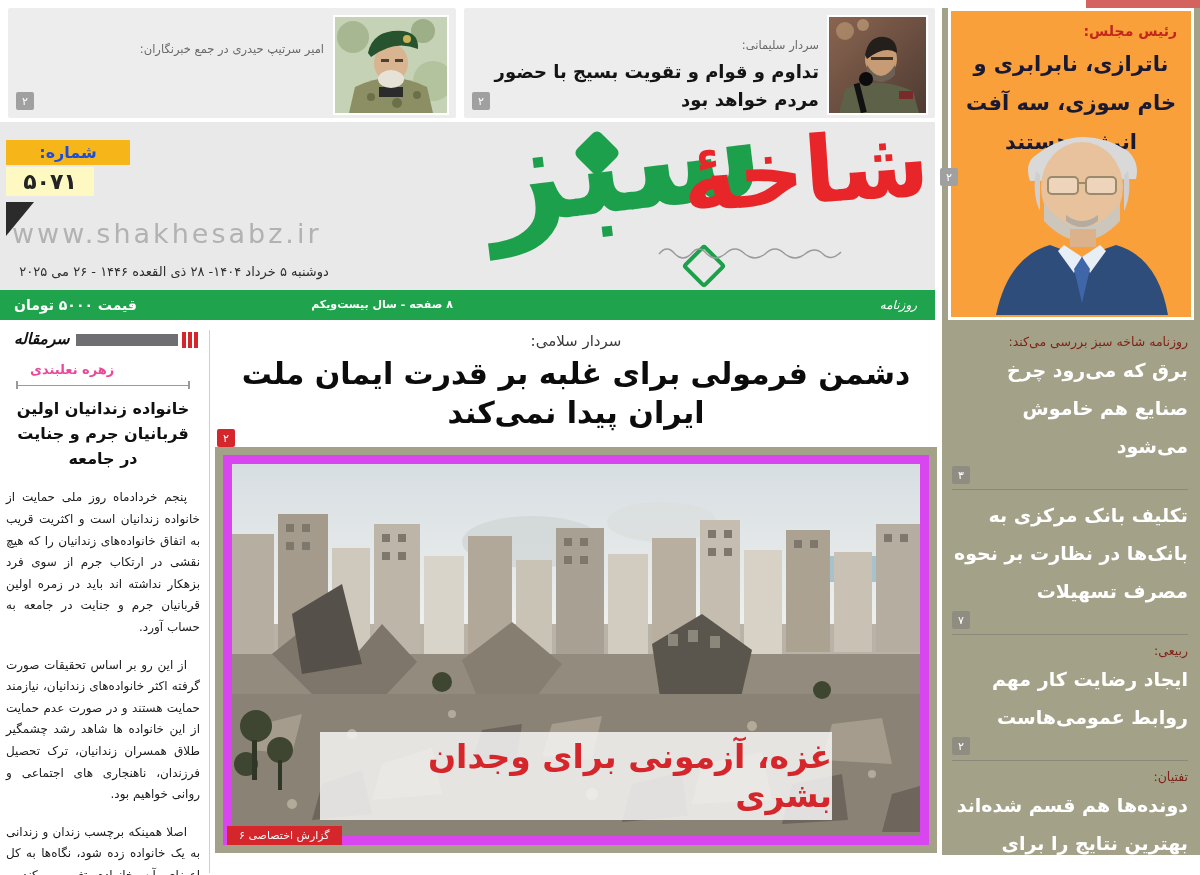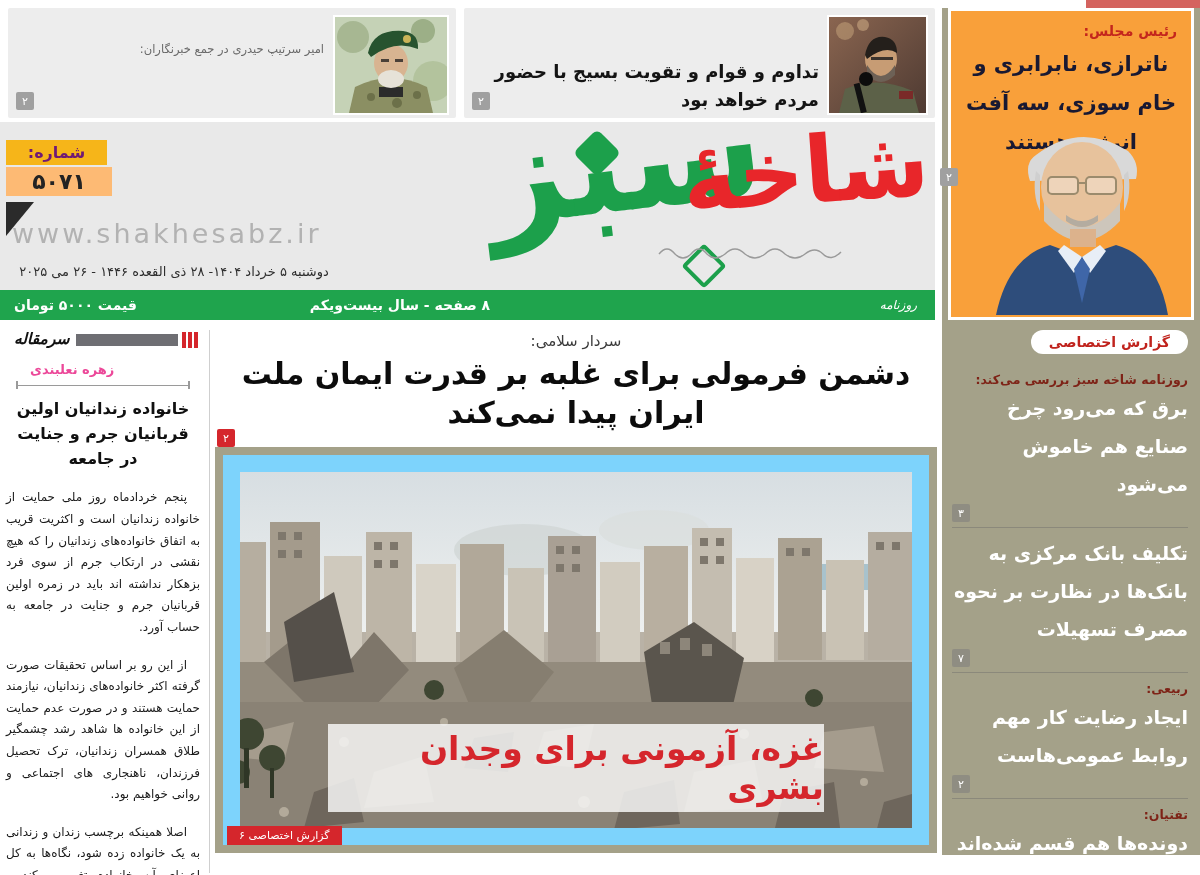--- a/index.html
+++ b/index.html
@@ -29,59 +29,59 @@
   .orange-headline{margin-top:6px;padding:0 10px;text-align:center;font-size:21px;font-weight:800;
           color:#191932;line-height:1.85;}
   .orange-badge{position:absolute;left:-2px;top:160px;z-index:6;}
   .ghalibaf{position:absolute;bottom:-2px;right:8px;}
 
   .sb{position:absolute;left:0;top:318px;width:258px;padding:0 12px 0 10px;box-sizing:border-box;}
   .pill-wrap{text-align:right;margin:4px 0 10px;}
   .pill{display:inline-block;background:#fff;color:#c0231d;font-weight:bold;font-size:14px;
         padding:4px 18px;border-radius:13px;}
   .sb-item{position:relative;border-bottom:1px solid #8b897b;padding:6px 0 24px;}
-  .sb-kicker{color:#7e2317;font-size:12.5px;font-weight:bold;margin:2px 0;text-align:right;}
+  .sb-kicker{color:#7e2317;font-size:12.5px;font-weight:normal;margin:2px 0;text-align:right;}
   .sb-kicker:empty{display:none;}
   .sb-headline{color:#ffffff;font-size:19px;font-weight:800;line-height:2.0;text-align:right;}
   .sb-badge{position:absolute;left:0;bottom:5px;width:18px;height:18px;background:#8f8d82;
         color:#fff;font-size:11px;display:flex;align-items:center;justify-content:center;border-radius:2px;}
 
   
   .masthead{position:absolute;left:0;top:122px;width:935px;height:168px;background:#e9e9e9;}
-  .issue-label{position:absolute;left:6px;top:18px;width:101px;background:#f6b519;color:#701a75;
+  .issue-label{position:absolute;left:6px;top:18px;width:124px;background:#f6b519;color:#1d4ed8;
         font-weight:bold;font-size:16px;text-align:center;padding:3px 0;box-sizing:border-box;}
-  .issue-num{position:absolute;left:6px;top:45px;width:106px;background:#fdba74;color:#232323;
+  .issue-num{position:absolute;left:6px;top:45px;width:88px;background:#fef9c3;color:#232323;
         font-weight:bold;font-size:22px;letter-spacing:3px;text-align:center;padding:2px 0;box-sizing:border-box;direction:ltr;}
   .issue-fold{position:absolute;left:6px;top:80px;width:0;height:0;
         border-top:34px solid #2b2b2b;border-right:28px solid transparent;}
   .site-url{position:absolute;left:12px;top:96px;font-size:27px;color:#b2b2b2;letter-spacing:3px;direction:ltr;}
   .dateline{position:absolute;left:4px;top:142px;width:340px;text-align:center;font-size:13px;color:#2e2e2e;}
   .logo{position:absolute;left:430px;top:0;width:505px;height:168px;}
   .logo-green{position:absolute;left:55px;top:-28px;font-size:138px;font-weight:bold;color:#1ca04b;
         transform:rotate(-7deg);line-height:1;}
   .logo-red{position:absolute;right:6px;top:4px;font-size:92px;font-weight:bold;color:#e8262a;
         transform:rotate(-4deg);line-height:1;}
   .d1{position:absolute;left:150px;top:14px;width:34px;height:34px;background:#1ca04b;
         transform:rotate(45deg);border-radius:6px;}
   .d2{position:absolute;left:258px;top:128px;width:24px;height:24px;border:4px solid #1ca04b;
         transform:rotate(45deg);border-radius:4px;}
   .tagline-squiggle{position:absolute;left:225px;top:118px;}
   .greenbar{position:absolute;left:0;top:290px;width:935px;height:30px;background:#1fa44d;color:#fff;}
   .gb-price{position:absolute;left:14px;top:0;line-height:30px;font-size:14px;font-weight:bold;}
-  .gb-pages{position:absolute;left:260px;top:0;width:280px;text-align:center;line-height:30px;font-size:14px;font-weight:bold;}
+  .gb-pages{position:absolute;left:242px;top:0;width:280px;text-align:center;line-height:30px;font-size:11px;font-weight:bold;}
   .gb-type{position:absolute;right:18px;top:0;line-height:30px;font-size:12px;font-style:italic;}
 
   
   .kicker-main{position:absolute;left:215px;top:332px;width:722px;text-align:center;font-size:15px;color:#3a3a3a;}
   .headline-main{position:absolute;left:215px;top:354px;width:722px;text-align:center;
         font-size:30px;font-weight:900;color:#0c0c0c;line-height:1.3;}
   .badge-main{position:absolute;left:217px;top:429px;}
   .photo-frame{position:absolute;left:215px;top:447px;width:722px;height:406px;background:#a4a189;
         padding:8px;box-sizing:border-box;}
-  .photo-white{background:#7dd3fc;padding:17px;width:100%;height:100%;box-sizing:border-box;}
+  .photo-white{background:#d946ef;padding:9px;width:100%;height:100%;box-sizing:border-box;}
   .photo-img{position:relative;width:100%;height:100%;overflow:hidden;background:#b9b2a6;}
   .overlay-band{position:absolute;left:88px;right:88px;bottom:16px;height:88px;
         background:rgba(246,246,244,0.85);display:flex;align-items:center;justify-content:center;}
   .overlay-text{color:#d5262c;font-size:33px;font-weight:900;}
   .photo-label{position:absolute;left:12px;bottom:8px;background:#d5262c;color:#fff;
         font-size:11px;padding:3px 12px;z-index:5;}
 
   
   .vsep{position:absolute;left:209px;top:330px;width:1px;height:543px;background:#cfcfcf;}
   .editorial{position:absolute;left:0;top:328px;width:208px;height:547px;overflow:hidden;
@@ -141,20 +141,21 @@
         <path d="M10,96 L16,72 Q48,58 84,74 L90,96 Z" fill="#5c6148"></path>
         <rect x="70" y="74" width="14" height="8" fill="#7a2a28"></rect>
         <ellipse cx="52" cy="42" rx="16" ry="18" fill="#c79c74"></ellipse>
         <path d="M36,38 Q40,18 56,20 Q68,22 68,36 Q56,28 38,42 Z" fill="#241f1b"></path>
         <path d="M38,48 Q52,70 66,48 L66,58 Q52,72 38,58 Z" fill="#6d6156"></path>
         <rect x="42" y="40" width="22" height="3" fill="#3a322c"></rect>
         <rect x="28" y="66" width="6" height="30" fill="#111" transform="rotate(-14 31 80)"></rect>
         <circle cx="37" cy="62" r="7" fill="#0c0c0c"></circle>
       </svg>
     </div>
+    <div class="card-kicker" style="right:116px;top:30px;left:30px;">سردار سلیمانی:</div>
     <div class="card-headline" style="right:116px;left:28px;top:50px;font-size:18px;">تداوم و قوام و تقویت بسیج با حضور مردم خواهد بود</div>
     <div class="badge" style="position:absolute;left:8px;bottom:8px;">۲</div>
   </div>
 
   <div class="ribbon">جـــار</div>
   <div class="ribbon-fold"></div>
 
   <div class="rightcol">
 
     <div class="orange">
@@ -175,23 +176,20 @@
           <path d="M18,200 Q30,142 72,130 L104,142 L138,130 Q180,142 190,200 Z" fill="#2e4d7b"></path>
           <path d="M86,130 L104,142 L96,158 L80,136 Z" fill="#e8eef6"></path>
           <path d="M122,130 L104,142 L112,158 L128,136 Z" fill="#e8eef6"></path>
           <path d="M104,142 L96,154 L104,188 L112,154 Z" fill="#3f66a8"></path>
         </svg>
       </div>
     </div>
     <div class="badge orange-badge">۲</div>
 
     <div class="sb">
-      <div class="pill-wrap">
-        <span class="pill">گزارش اختصاصی</span>
-      </div>
 
       <div class="sb-item">
         <div class="sb-kicker">روزنامه شاخه سبز بررسی می‌کند:</div>
         <div class="sb-headline">برق که می‌رود چرخ صنایع هم خاموش می‌شود</div>
         <div class="sb-badge">۳</div>
       </div>
 
       <div class="sb-item">
 
         <div class="sb-headline">تکلیف بانک مرکزی به بانک‌ها در نظارت بر نحوه مصرف تسهیلات</div>

